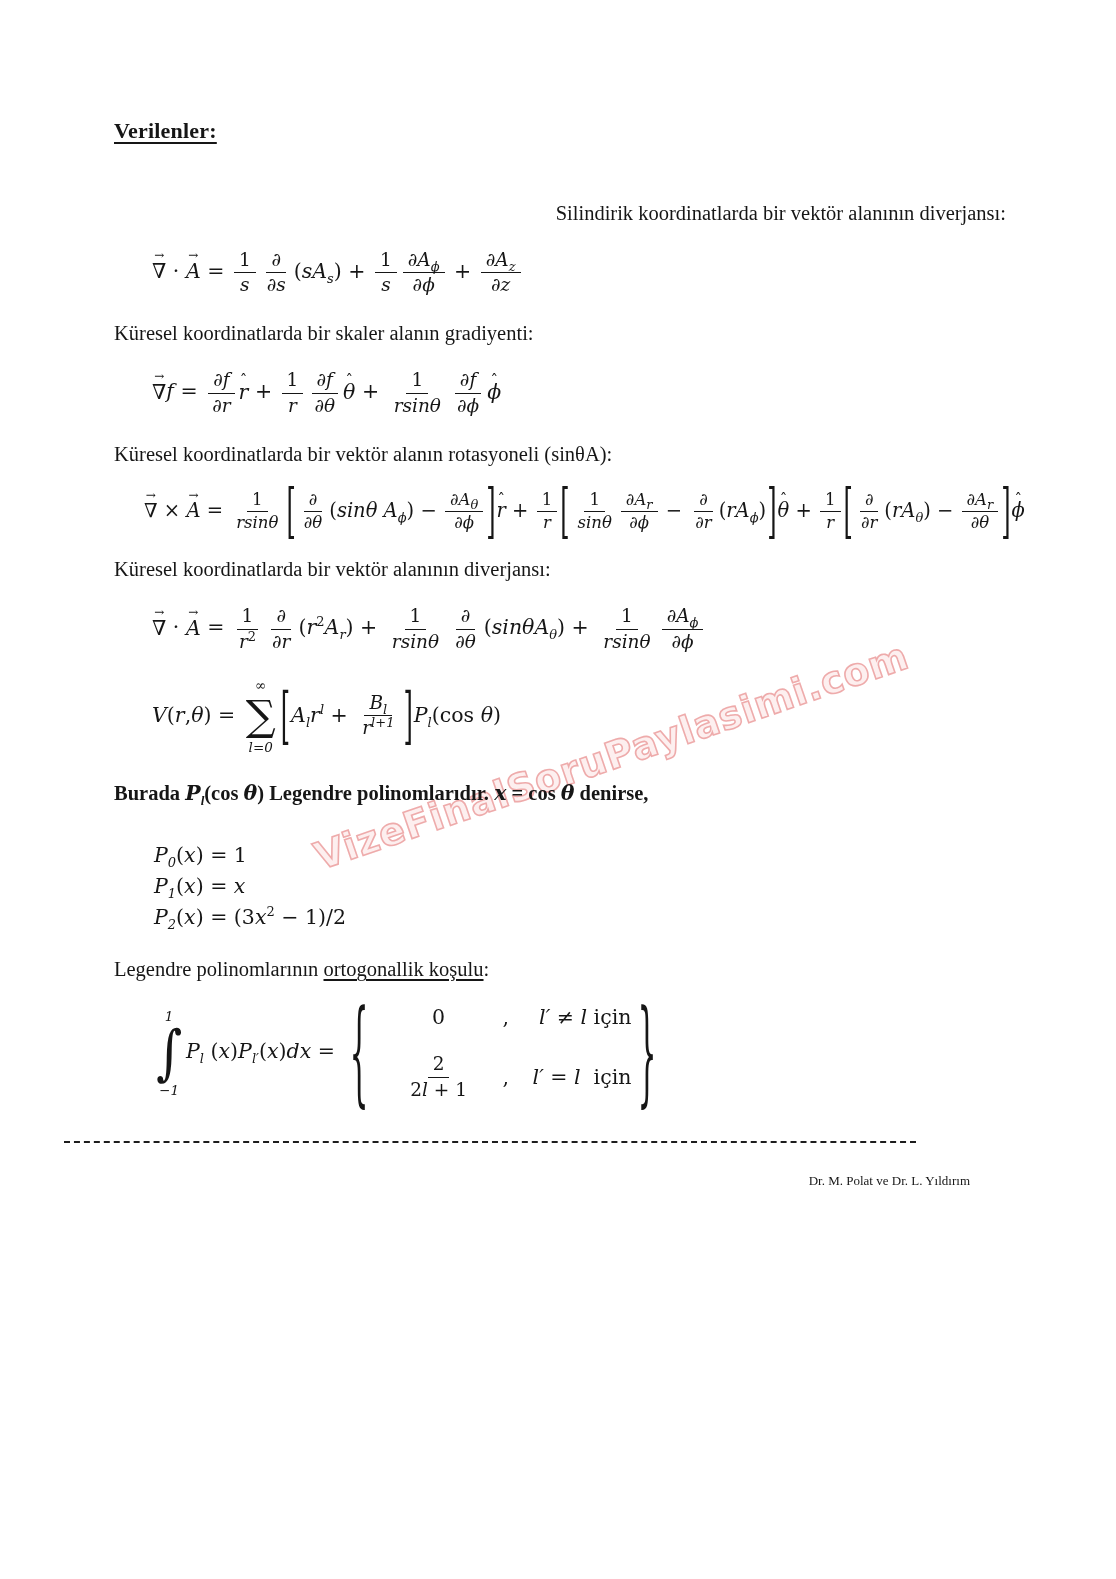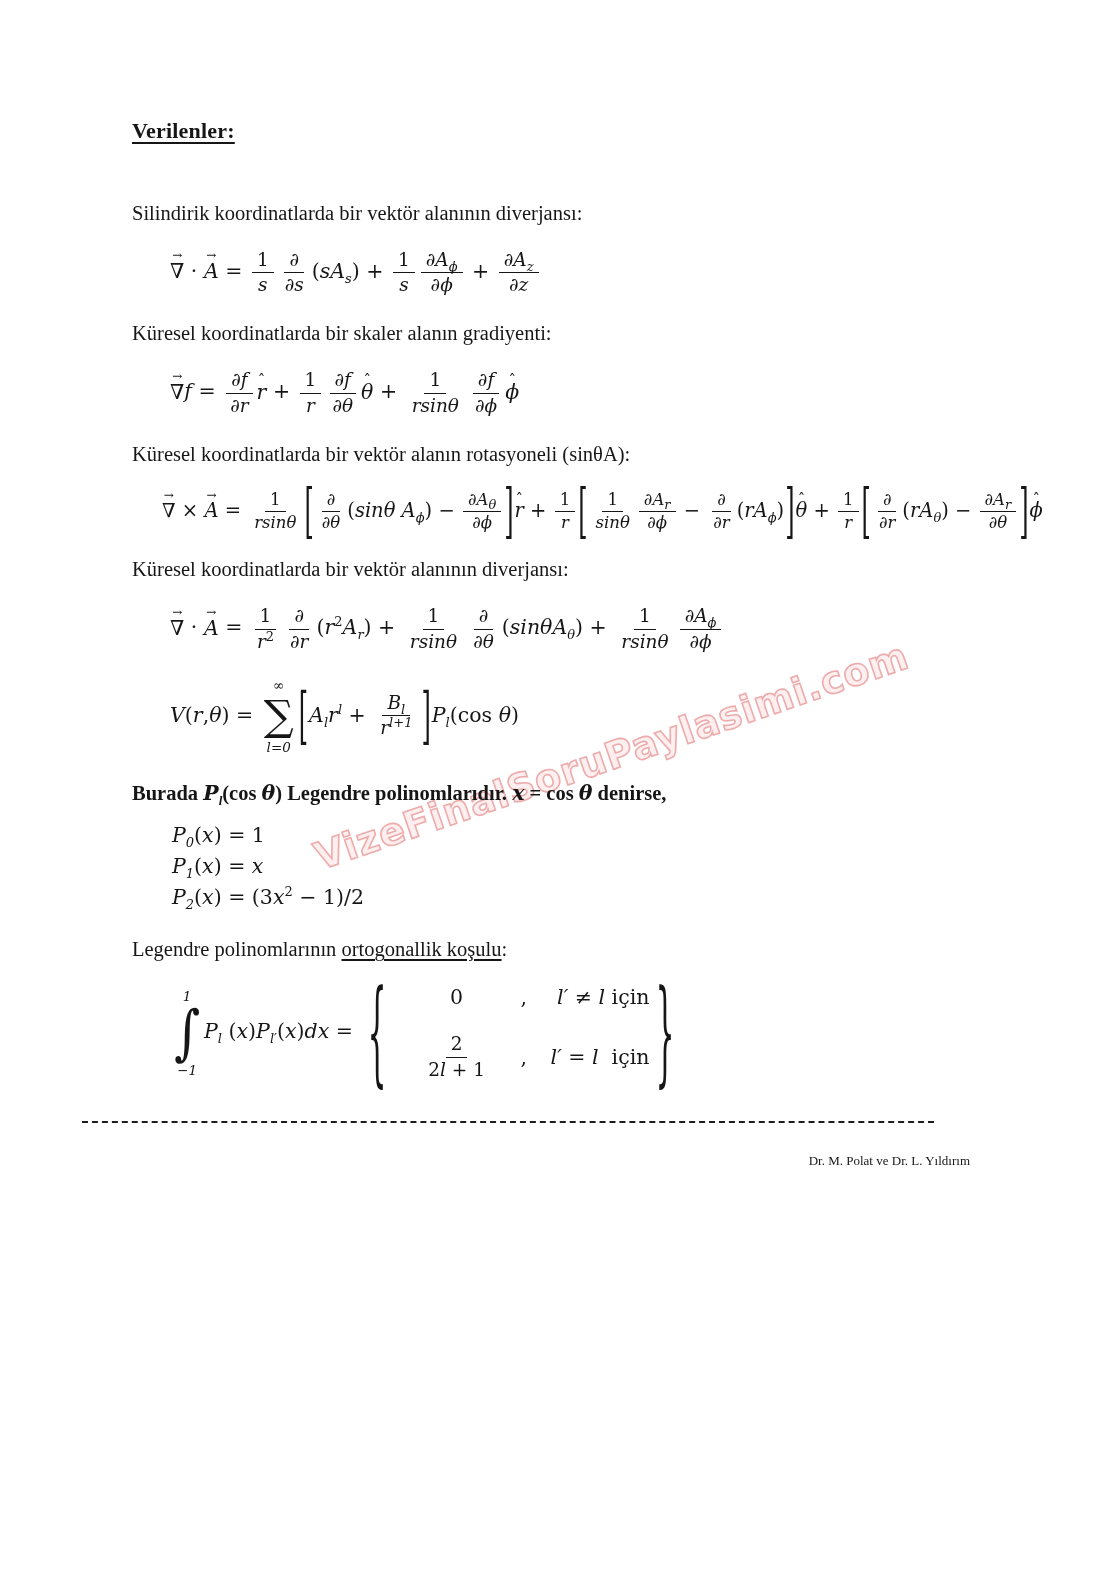--- a/index.html
+++ b/index.html
@@ -1,24 +1,24 @@
 <!DOCTYPE html>
 <html><head>
 <meta charset="utf-8">
 <style>
   html,body{margin:0;padding:0;background:#e8e8e8;}
   .page{width:1116px;height:1579px;position:relative;background:#ffffff;
         font-family:"Liberation Serif",serif;color:#161616;overflow:hidden;
         margin:0 auto;box-shadow:0 0 6px rgba(0,0,0,.25);}
-  .content{position:absolute;left:132px;top:118px;right:110px;}
+  .content{position:absolute;left:114px;top:118px;right:110px;}
 
   .doc-title{font-size:22px;font-weight:bold;text-decoration:underline;
              text-underline-offset:4px;letter-spacing:.2px;}
   .label{font-size:20.5px;margin-top:26px;}
-  .label.first{margin-top:58px;}
+  .label.first{margin-top:58px;text-align:right;}
   .u{text-decoration:underline;text-underline-offset:3px;}
 
   
   .fm{font-size:20.5px;margin:24px 0 24px 38px;font-family:"DejaVu Serif",serif;
       white-space:nowrap;}
   .fm span{white-space:pre;}
   .mi{font-style:italic;}
   .mn{font-style:normal;}
   sub.ms{font-size:13px;font-style:italic;line-height:0;}
   sup.ms{font-size:13px;font-style:italic;line-height:0;}
@@ -43,21 +43,21 @@
           font-style:normal;line-height:1;}
   .crows{display:inline-flex;flex-direction:column;margin:0 6px;}
   .crow{display:grid;grid-template-columns:128px 30px auto;align-items:center;}
   .crow + .crow{margin-top:24px;}
   .cval{text-align:center;}
   .ccond{text-align:right;}
 
   .fm.wide{font-size:19.5px;margin-left:30px;}
   .fm.wide .frac{font-size:16.5px;margin:0 2px;}
   .fm.poly{margin:2px 0 2px 40px;line-height:1.42;}
-  .polyblock{margin-top:16px;}
+  .polyblock{margin-top:36px;}
   .para{font-size:20.5px;margin-top:26px;font-family:"Liberation Serif",serif;font-weight:bold;}
   .para .mi{font-family:"DejaVu Serif",serif;}
 
   .divider{border:none;border-bottom:2.5px dashed #1c1c1c;
            margin:40px 0 0 -50px;width:852px;height:0;}
   .author{font-size:13px;text-align:right;padding-right:36px;margin-top:30px;}
 
   .watermark{position:absolute;left:316px;top:836px;font-size:38px;font-weight:bold;
              font-family:"DejaVu Sans",sans-serif;letter-spacing:1px;
              color:#fdeeee;-webkit-text-stroke:1.6px #eda3a3;

